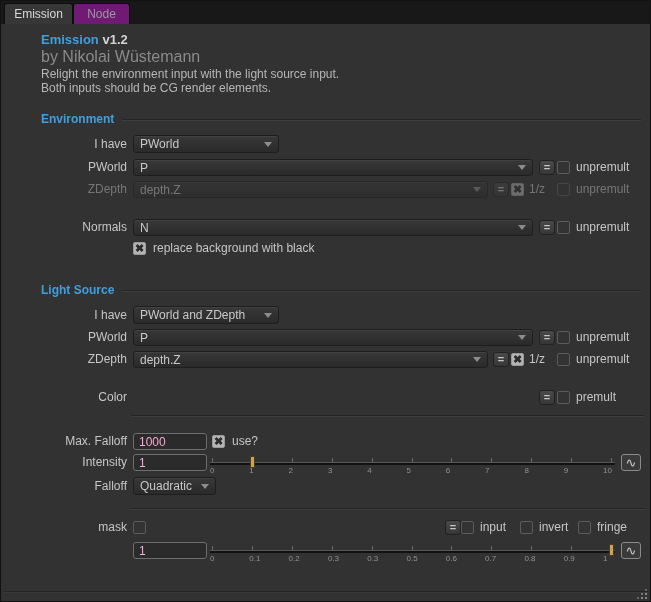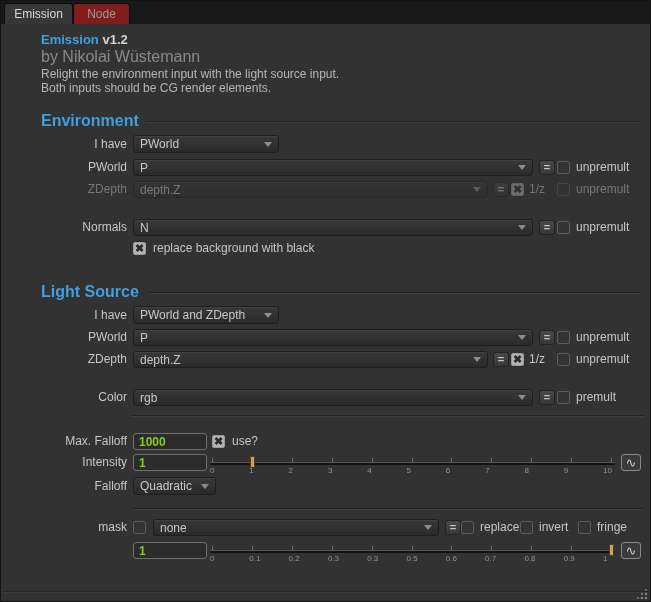--- a/index.html
+++ b/index.html
@@ -2,39 +2,39 @@
 <html><head>
 <meta charset="utf-8">
 <style>
   html,body{margin:0;padding:0;background:#1c1c1c;}
   .win{position:relative;width:651px;height:602px;background:#323232;border:1px solid #121212;
        box-sizing:border-box;font-family:"Liberation Sans",sans-serif;overflow:hidden;padding-left:33px;}
   .tabbar{position:absolute;top:0;left:0;width:100%;height:23px;background:#181818;}
   .tab{position:absolute;top:2px;height:21px;box-sizing:border-box;border:1px solid #0d0d0d;border-bottom:none;
        border-radius:3px 3px 0 0;font-size:12px;text-align:center;line-height:20px;cursor:default;}
   .tab.active{left:3px;width:69px;background:#373737;color:#d8d8d8;}
-  .tab.inactive{left:72px;width:57px;background:#7f1d1d;color:#9a9a9a;}
+  .tab.inactive{left:72px;width:57px;background:#701a75;color:#9a9a9a;}
   .title{position:absolute;left:40px;top:31px;font-size:13px;font-weight:bold;color:#d4d4d4;}
   .title .name{color:#3f9fdf;}
   .author{position:absolute;left:40px;top:47px;font-size:16px;color:#8a8a8a;}
   .desc{position:absolute;left:40px;font-size:12px;color:#b6b6b6;}
-  .sect{position:absolute;left:40px;right:9px;display:flex;align-items:center;font-size:16px;font-weight:bold;color:#3f9fdf;}
+  .sect{position:absolute;left:40px;right:9px;display:flex;align-items:center;font-size:12px;font-weight:bold;color:#3f9fdf;}
   .sect-line{flex:1;height:1px;background:#242424;box-shadow:0 1px 0 rgba(255,255,255,.06);margin-left:8px;}
   .row{position:absolute;left:0;right:4px;height:20px;}
   .lbl{position:absolute;left:0;width:126px;text-align:right;font-size:12px;color:#c6c6c6;line-height:17px;}
   .ilbl{position:absolute;font-size:12px;color:#c6c6c6;line-height:17px;}
   .dd{position:absolute;height:17px;box-sizing:border-box;background:linear-gradient(#383838,#2a2a2a);
       border:1px solid #1e1e1e;border-radius:3px;display:flex;align-items:center;padding:0 6px;
       color:#c8c8c8;font-size:12px;box-shadow:inset 0 1px 0 rgba(255,255,255,.05);cursor:default;}
   .dd.tall{height:18px;}
   .dd-text{flex:1;white-space:nowrap;overflow:hidden;}
   .dd-arrow{width:0;height:0;border-left:4px solid transparent;border-right:4px solid transparent;
             border-top:5px solid #8c8c8c;margin-left:4px;}
   .tin{position:absolute;height:17px;box-sizing:border-box;background:#2b2b2b;border:1px solid #6e6e6e;
-       border-radius:3px;color:#84cc16;font-size:12px;padding:0 5px;font-family:inherit;outline:none;font-weight:bold;}
+       border-radius:3px;color:#f9a8d4;font-size:12px;padding:0 5px;font-family:inherit;outline:none;}
   .eq{position:absolute;width:16px;height:15px;box-sizing:border-box;background:linear-gradient(#4a4a4a,#363636);
       border:1px solid #222;border-radius:3px;color:#c4c4c4;font-size:11px;line-height:13px;text-align:center;font-weight:bold;}
   .cb{position:absolute;width:13px;height:13px;box-sizing:border-box;background:#333;border:1px solid #5c5c5c;border-radius:2px;}
   .cb.checked{background:#b4b4b4;border-color:#9a9a9a;color:#2c2c2c;font-size:11px;line-height:11px;text-align:center;font-weight:bold;}
   .curve{position:absolute;width:20px;height:17px;box-sizing:border-box;background:#3a3a3a;border:1px solid #8a8a8a;
          border-radius:3px;color:#cfcfcf;font-size:13px;line-height:15px;text-align:center;}
   .slider{position:absolute;height:20px;}
   .track{position:absolute;left:2px;right:2px;top:6px;height:2px;background:#121212;border-top:1px solid #565656;}
   .tick{position:absolute;top:2px;width:1px;height:4px;background:#6a6a6a;}
   .tick-label{position:absolute;top:10px;font-size:8px;color:#929292;}
@@ -155,24 +155,20 @@
     <div class="cb checked" style="left:510px;top:2px">
       <span>✖</span>
     </div>
     <div class="ilbl" style="left:528px">1/z</div>
     <div class="cb" style="left:556px;top:2px"></div>
     <div class="ilbl" style="left:575px">unpremult</div>
   </div>
 
   <div class="row" style="top:388px">
     <div class="lbl">Color</div>
-    <div class="dd" style="left:132px;width:400px">
-      <span class="dd-text">rgb</span>
-      <span class="dd-arrow"></span>
-    </div>
     <div class="eq" style="left:538px;top:1px">=</div>
     <div class="cb" style="left:556px;top:2px"></div>
     <div class="ilbl" style="left:575px">premult</div>
   </div>
 
   <div class="divider" style="top:414px"></div>
 
   <div class="row" style="top:432px">
     <div class="lbl">Max. Falloff</div>
     <input class="tin" style="left: 132px; width: 74px;" value="1000">
@@ -220,27 +216,23 @@
       <span class="dd-text">Quadratic</span>
       <span class="dd-arrow"></span>
     </div>
   </div>
 
   <div class="divider" style="top:507px"></div>
 
   <div class="row" style="top:518px">
     <div class="lbl">mask</div>
     <div class="cb" style="left:132px;top:2px"></div>
-    <div class="dd" style="left:152px;width:286px">
-      <span class="dd-text">none</span>
-      <span class="dd-arrow"></span>
-    </div>
     <div class="eq" style="left:444px;top:1px">=</div>
     <div class="cb" style="left:460px;top:2px"></div>
-    <div class="ilbl" style="left:479px">replace</div>
+    <div class="ilbl" style="left:479px">input</div>
     <div class="cb" style="left:519px;top:2px"></div>
     <div class="ilbl" style="left:538px">invert</div>
     <div class="cb" style="left:577px;top:2px"></div>
     <div class="ilbl" style="left:596px">fringe</div>
   </div>
 
   <div class="row" style="top:541px">
     <input class="tin" style="left: 132px; width: 74px;" value="1">
     <div class="slider" style="left:207px;top:2px;width:409px">
       <div class="track"></div>

